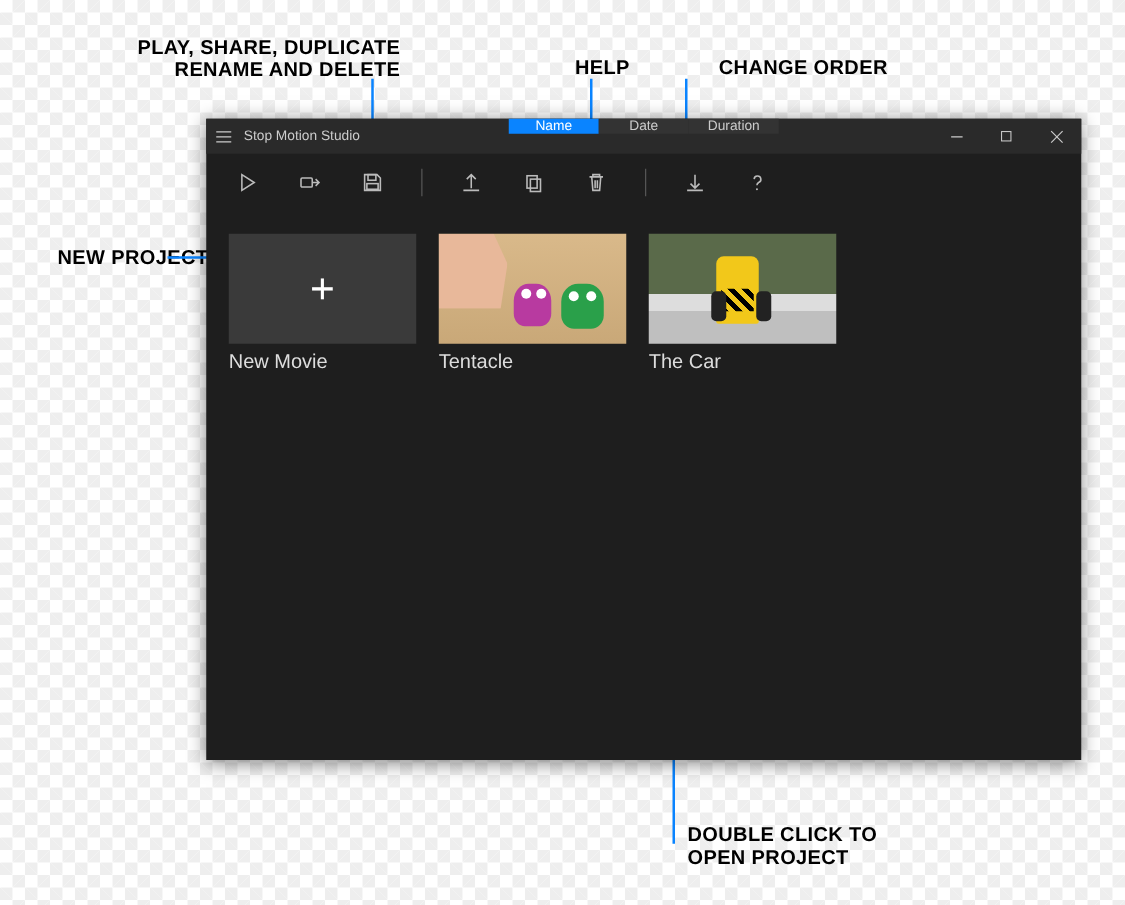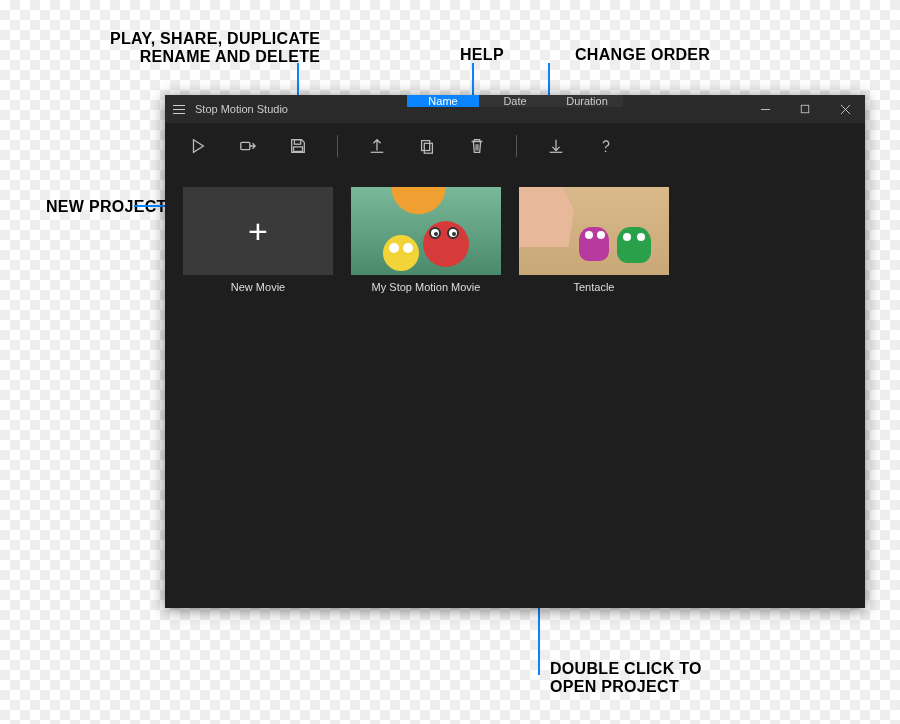--- a/index.html
+++ b/index.html
@@ -130,22 +130,22 @@
     width: 150px;
     height: 88px;
     background: #3a3a3a;
     display: flex;
     align-items: center;
     justify-content: center;
     position: relative;
     overflow: hidden;
   }
   .projlabel {
-    text-align: center;
-    font-size: 11px;
+    text-align: left;
+    font-size: 16px;
     color: #ddd;
     margin-top: 6px;
   }
 
   
   .plus {
     color: #fff;
     font-size: 34px;
     font-weight: 200;
   }
@@ -333,40 +333,37 @@
   <div class="gallery">
 
     <div class="proj">
       <div class="thumb">
         <span class="plus">+</span>
       </div>
       <div class="projlabel">New Movie</div>
     </div>
 
 
-    <div class="proj">
-      <div class="thumb t-stopmotion">
-        <div class="ball b1"></div>
-          <div class="ball b2"></div>
-        <div class="ball eye e1"></div>
-          <div class="ball eye e2"></div>
-        <div class="ball ey ey1"></div>
-          <div class="ball ey ey2"></div>
-      </div>
-      <div class="projlabel">My Stop Motion Movie</div>
-    </div>
 
     <div class="proj">
       <div class="thumb t-tentacle">
         <div class="hand"></div>
         <div class="blob p1"></div>
           <div class="blob p2"></div>
         <div class="eye pe1"></div>
           <div class="eye pe2"></div>
         <div class="eye ge1"></div>
           <div class="eye ge2"></div>
       </div>
       <div class="projlabel">Tentacle</div>
     </div>
 
+    <div class="proj">
+      <div class="thumb t-car">
+        <div class="body"></div>
+          <div class="wheel w1"></div>
+          <div class="wheel w2"></div>
+      </div>
+      <div class="projlabel">The Car</div>
+    </div>
 
   </div>
 </div>
 
 </body></html>

